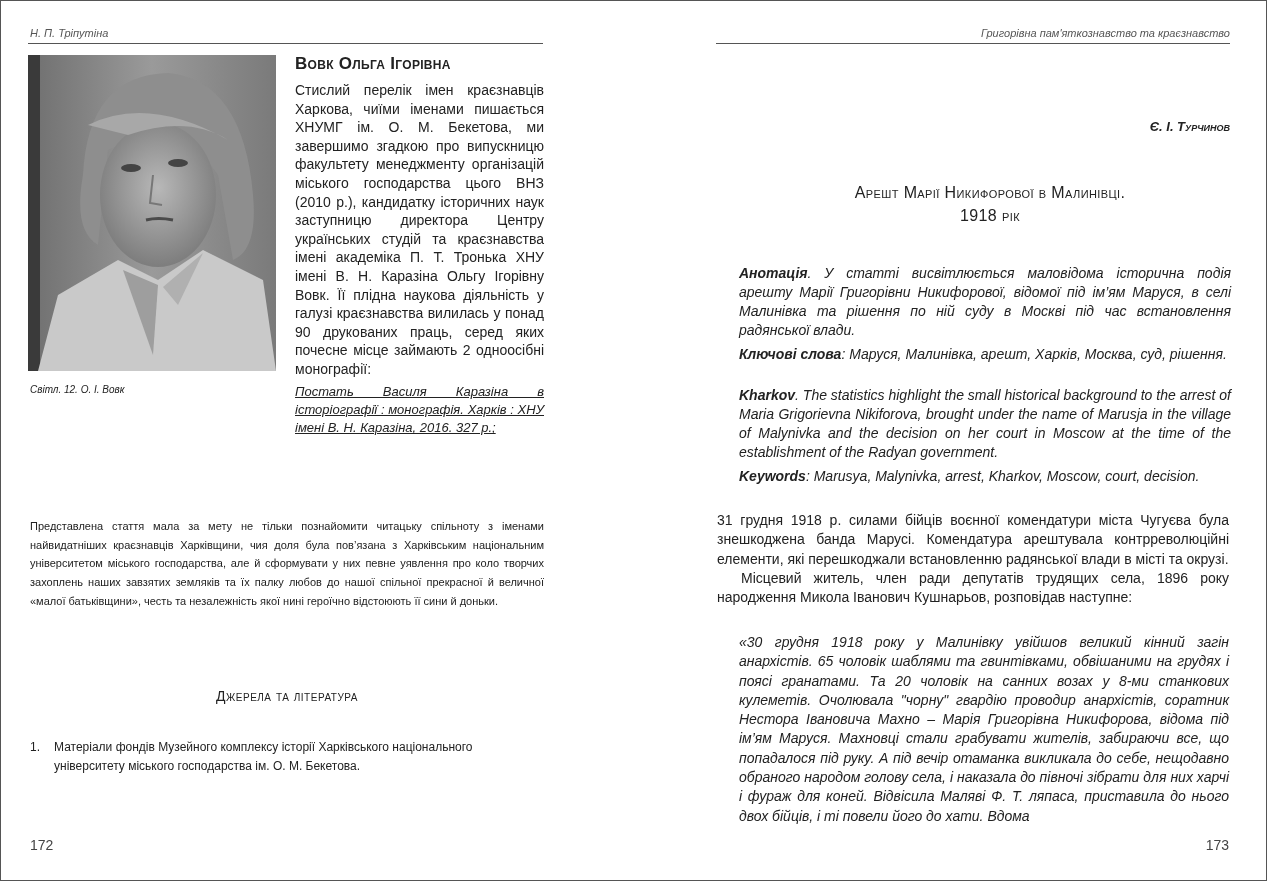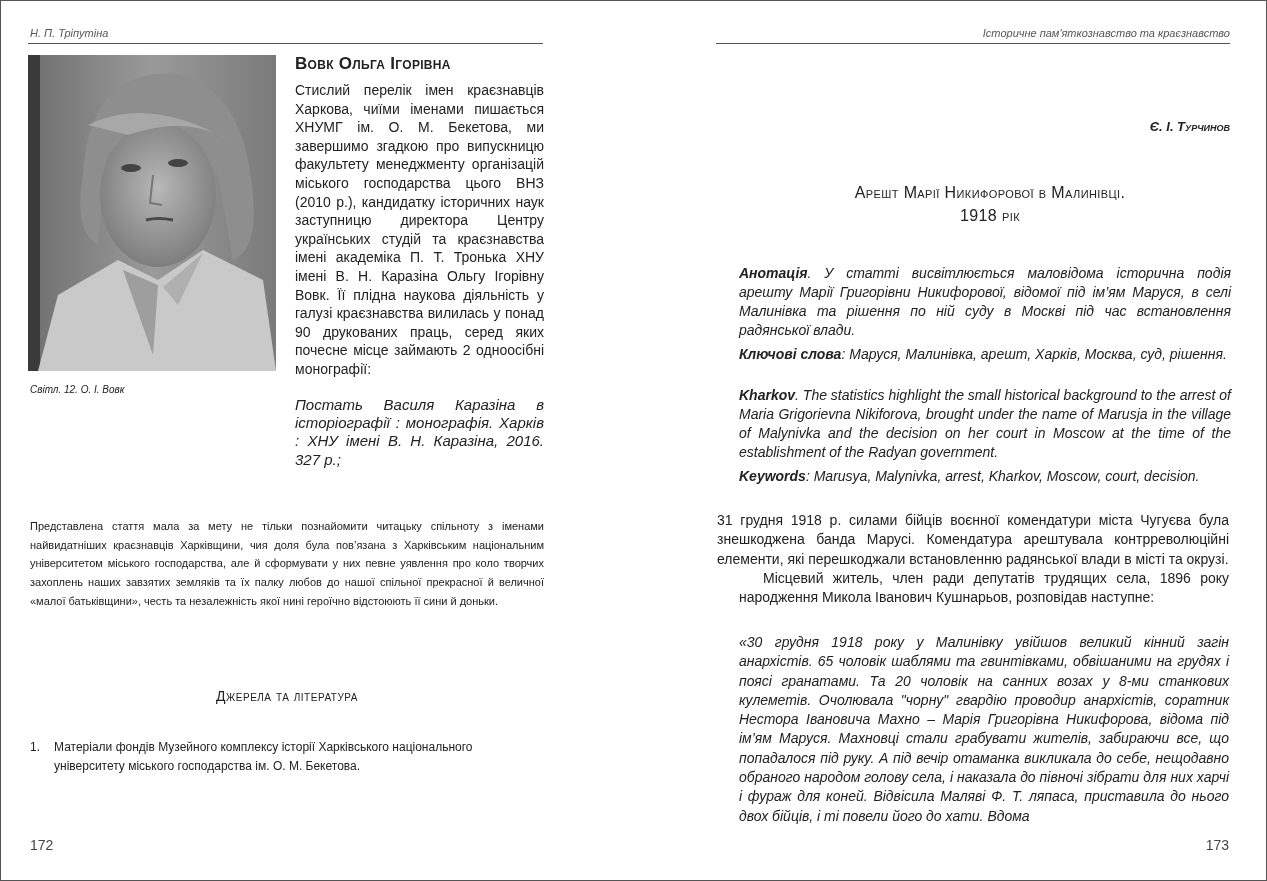--- a/index.html
+++ b/index.html
@@ -6,34 +6,34 @@
   body { width:1267px; height:881px; background:#fff; position:relative; overflow:hidden;
          font-family:"Liberation Sans", sans-serif; color:#222; }
   .frame { position:absolute; left:0; top:0; width:1265px; height:879px; border:1px solid #555; border-bottom:2px solid #555; }
   .run-head { position:absolute; top:27px; font-size:11px; font-style:italic; color:#555; }
   .rule { position:absolute; top:43px; height:0; border-top:1px solid #555; }
   .photo { position:absolute; left:28px; top:55px; width:248px; height:316px; overflow:hidden; background:#888; }
   .caption { position:absolute; left:30px; top:384px; font-size:10px; font-style:italic; color:#222; }
   .bio-name { position:absolute; left:295px; top:54px; font-size:17px; font-weight:bold; font-variant:small-caps; letter-spacing:0.3px; }
   .bio-text { position:absolute; left:295px; top:81px; width:249px; font-size:14px; line-height:18.6px; text-align:justify; }
   .bio-text p { margin:0; }
-  .bio-text .mono { font-style:italic; font-size:15px; line-height:18.4px; margin-top:17px; }
+  .bio-text .mono { font-style:italic; font-size:13px; line-height:18.4px; margin-top:4px;text-decoration:underline; }
   .left-body { position:absolute; left:30px; top:517px; width:514px; font-size:11px; line-height:18.7px; text-align:justify; }
   .src-head { position:absolute; left:30px; top:688px; width:514px; text-align:center; font-size:14px; font-variant:small-caps; letter-spacing:0.5px; }
   .src-item { position:absolute; left:30px; top:738px; width:514px; font-size:12px; line-height:19px; display:flex; }
   .src-item .num { width:24px; flex:none; }
   .pnum { position:absolute; top:837px; font-size:14px; color:#444; }
   .author { position:absolute; right:37px; top:119px; font-size:13px; font-weight:bold; font-style:italic; font-variant:small-caps; }
   .title { position:absolute; left:720px; top:181px; width:540px; text-align:center; font-size:16px; font-weight:normal; font-variant:small-caps; line-height:23px; letter-spacing:0.4px; }
   .abs { position:absolute; left:739px; width:492px; font-size:14px; font-style:italic; line-height:19px; text-align:justify; }
   .abs b { font-style:italic; }
   .abs p { margin:0 0 5px 0; }
   .right-body { position:absolute; left:717px; top:511px; width:512px; font-size:14px; line-height:19.3px; text-align:justify; }
   .right-body p { margin:0; }
-  .right-body .ind { text-indent:24px;margin-left:22px; }
+  .right-body .ind { text-indent:24px; }
   .quote { position:absolute; left:739px; top:633px; width:490px; font-size:14px; font-style:italic; line-height:19.3px; text-align:justify; }
 </style>
 </head>
 <body>
 
 <div class="frame"></div>
 
 <div class="run-head" style="left:30px;">Н. П. Тріпутіна</div>
 <div class="rule" style="left:28px; width:515px;"></div>
 
@@ -78,21 +78,21 @@
 <div class="left-body">Представлена стаття мала за мету не тільки познайомити читацьку спільноту з іменами найвидатніших краєзнавців Харківщини, чия доля була пов’язана з Харківським національним університетом міського господарства, але й сформувати у них певне уявлення про коло творчих захоплень наших завзятих земляків та їх палку любов до нашої спільної прекрасної й величної «малої батьківщини», честь та незалежність якої нині героїчно відстоюють її сини й доньки.</div>
 
 <div class="src-head">Джерела та література</div>
 <div class="src-item">
   <span class="num">1.</span>
   <span>Матеріали фондів Музейного комплексу історії Харківського національного університету міського господарства ім. О. М. Бекетова.</span>
 </div>
 
 <div class="pnum" style="left:30px;">172</div>
 
-<div class="run-head" style="right:37px;">Історичне пам'яткознавство та краєзнавство</div>
+<div class="run-head" style="right:37px;">Григорівна пам'яткознавство та краєзнавство</div>
 <div class="rule" style="left:716px; width:514px;"></div>
 
 <div class="author">Є. І. Турчинов</div>
 
 <div class="title">
   <div>Арешт Марії Никифорової в Малинівці.</div>
   <div>1918 рік</div>
 </div>
 
 <div class="abs" style="top:264px;">

